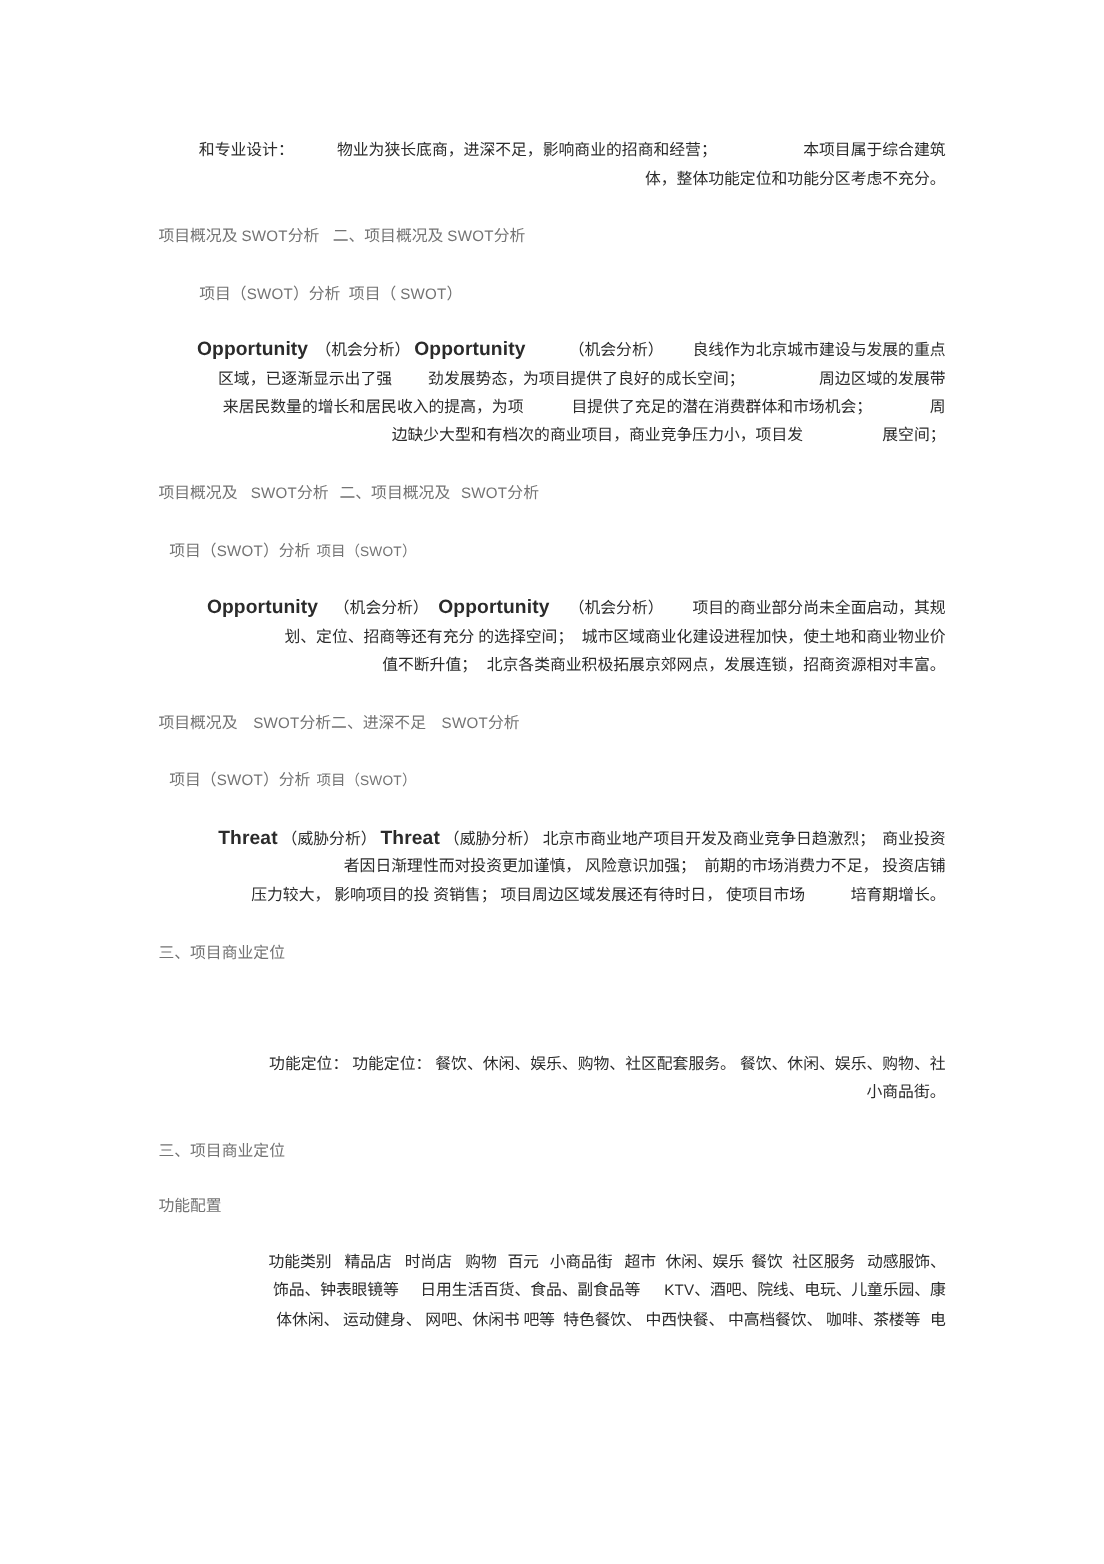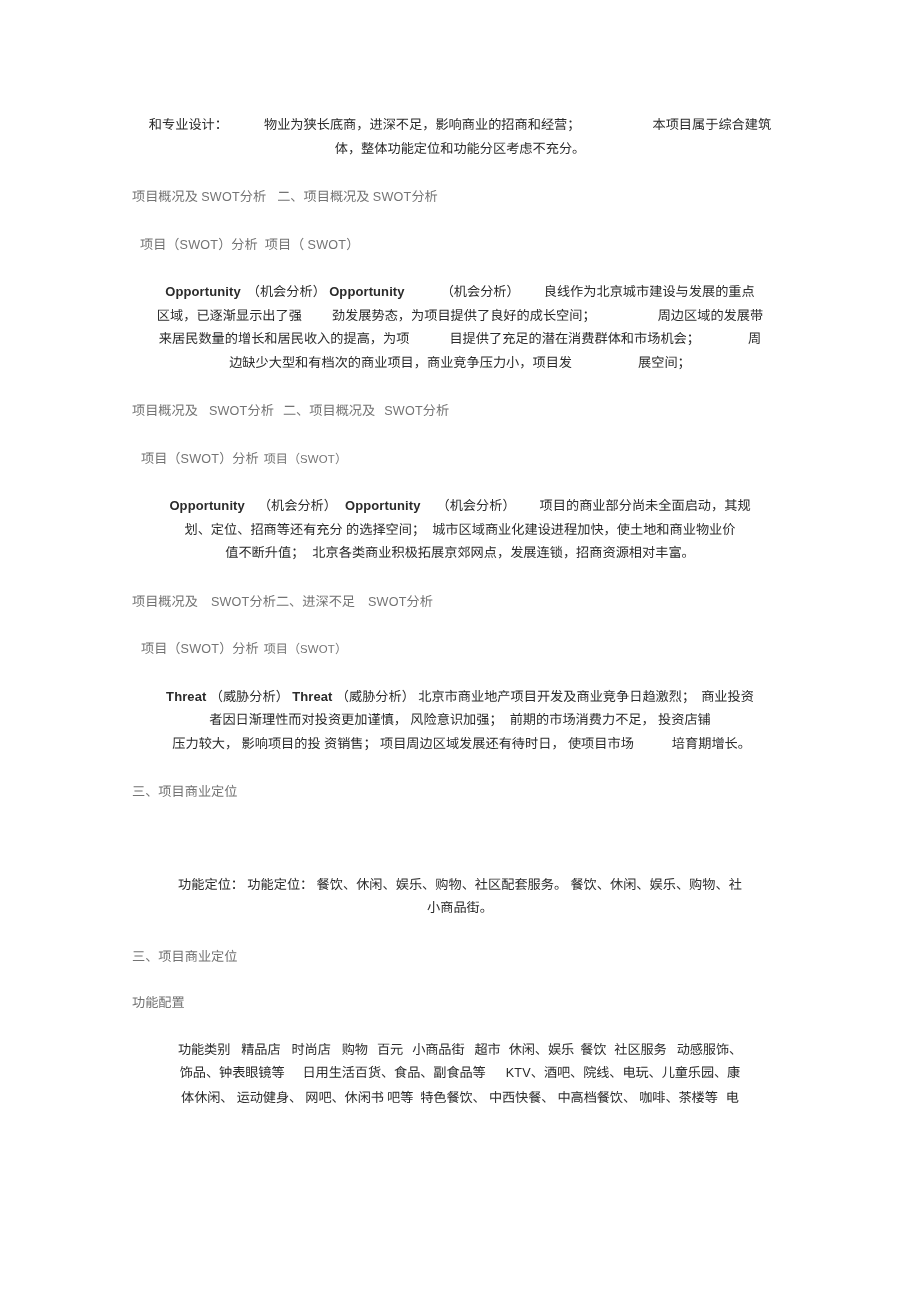--- a/index.html
+++ b/index.html
@@ -26,43 +26,43 @@
     position: absolute;
     left: 132px;
     top: 113px;
     width: 656px;
   }
   
   .para {
     margin: 0 0 0 0;
     font-size: 13.2px;
     line-height: 23.5px;
-    text-align: center;
+    text-align: right;
     color: #2b2b2b;
     word-break: break-all;
     white-space: pre-wrap;
   }
   .gap-lg { height: 25px; }
   .gap-md { height: 23px; }
 
   
   .line-head {
     font-size: 13.2px;
     line-height: 23.5px;
     color: #737373;
     white-space: pre-wrap;
   }
-  .indent-1 { padding-left: 8px; }
+  .indent-1 { padding-left: 8px; margin-left: 26px; }
   .indent-2 { padding-left: 9px; }
 
   
   .kw {
     font-family: "Liberation Sans", "DejaVu Sans", sans-serif;
     font-weight: 700;
-    font-size: 13px;
+    font-size: 16px;
     letter-spacing: 0.1px;
   }
   
   .lat {
     font-family: "Liberation Sans", "DejaVu Sans", sans-serif;
     font-size: 12.6px;
     letter-spacing: 0.2px;
   }
   .lat-sm {
     font-family: "Liberation Sans", "DejaVu Sans", sans-serif;

